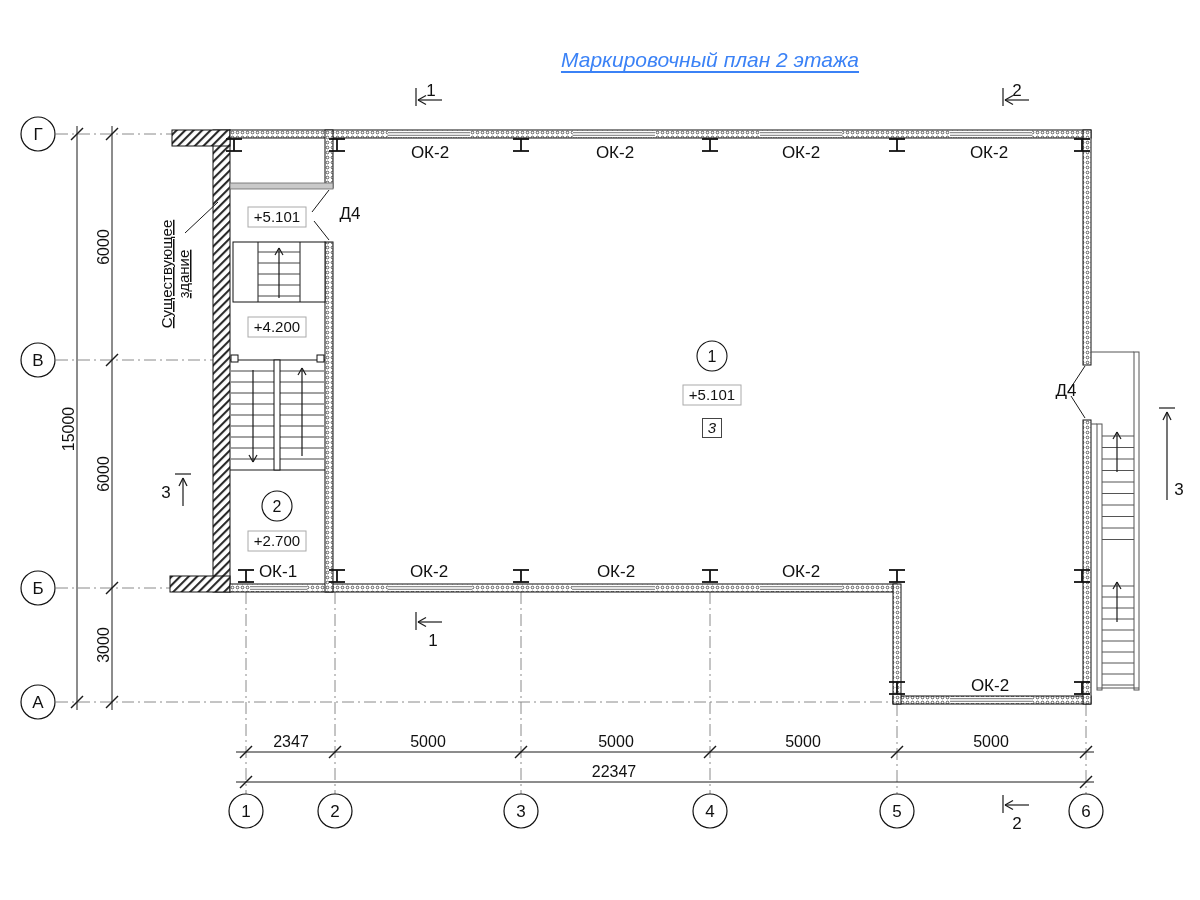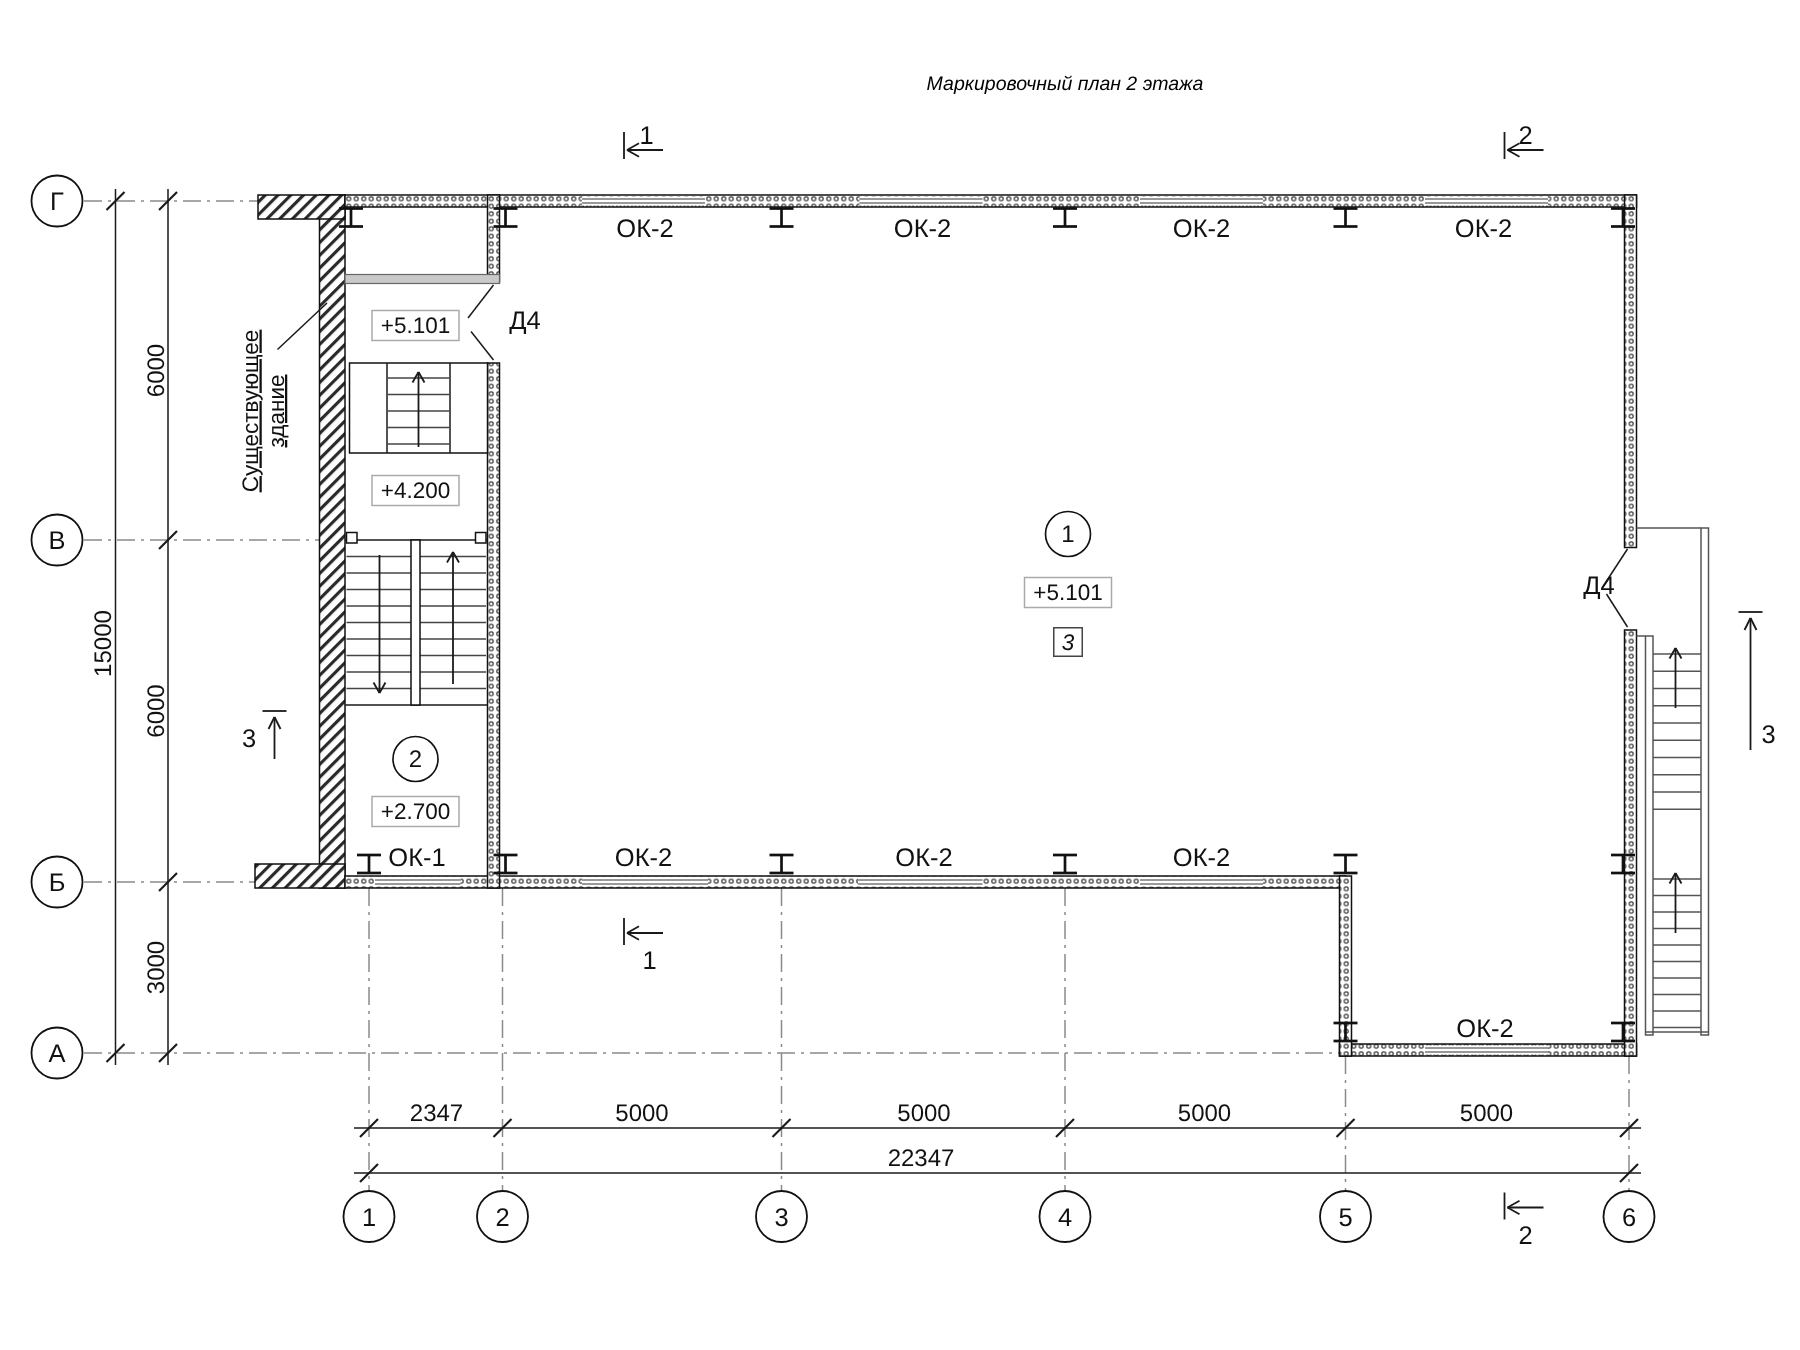--- a/index.html
+++ b/index.html
@@ -1,19 +1,19 @@
 <!DOCTYPE html>
 <html><head>
 <meta charset="utf-8">
 <style>
   html,body{margin:0;padding:0;background:#fff;}
   #page{position:relative;width:1200px;height:900px;background:#ffffff;overflow:hidden;
         font-family:"Liberation Sans",sans-serif;}
   #title{position:absolute;left:510px;top:48px;width:400px;text-align:center;
-         font-style:italic;font-size:13px;color:#000000;
+         font-style:italic;font-size:21px;color:#3b82f6;text-decoration:underline;
          text-underline-offset:4px;}
   svg{position:absolute;left:0;top:0;}
   svg text{font-family:"Liberation Sans",sans-serif;}
 </style>
 </head>
 <body>
 
 <div id="page">
   <div id="title">Маркировочный план 2 этажа</div>
   <svg id="plan" width="1200" height="900" viewBox="0 0 1200 900">

